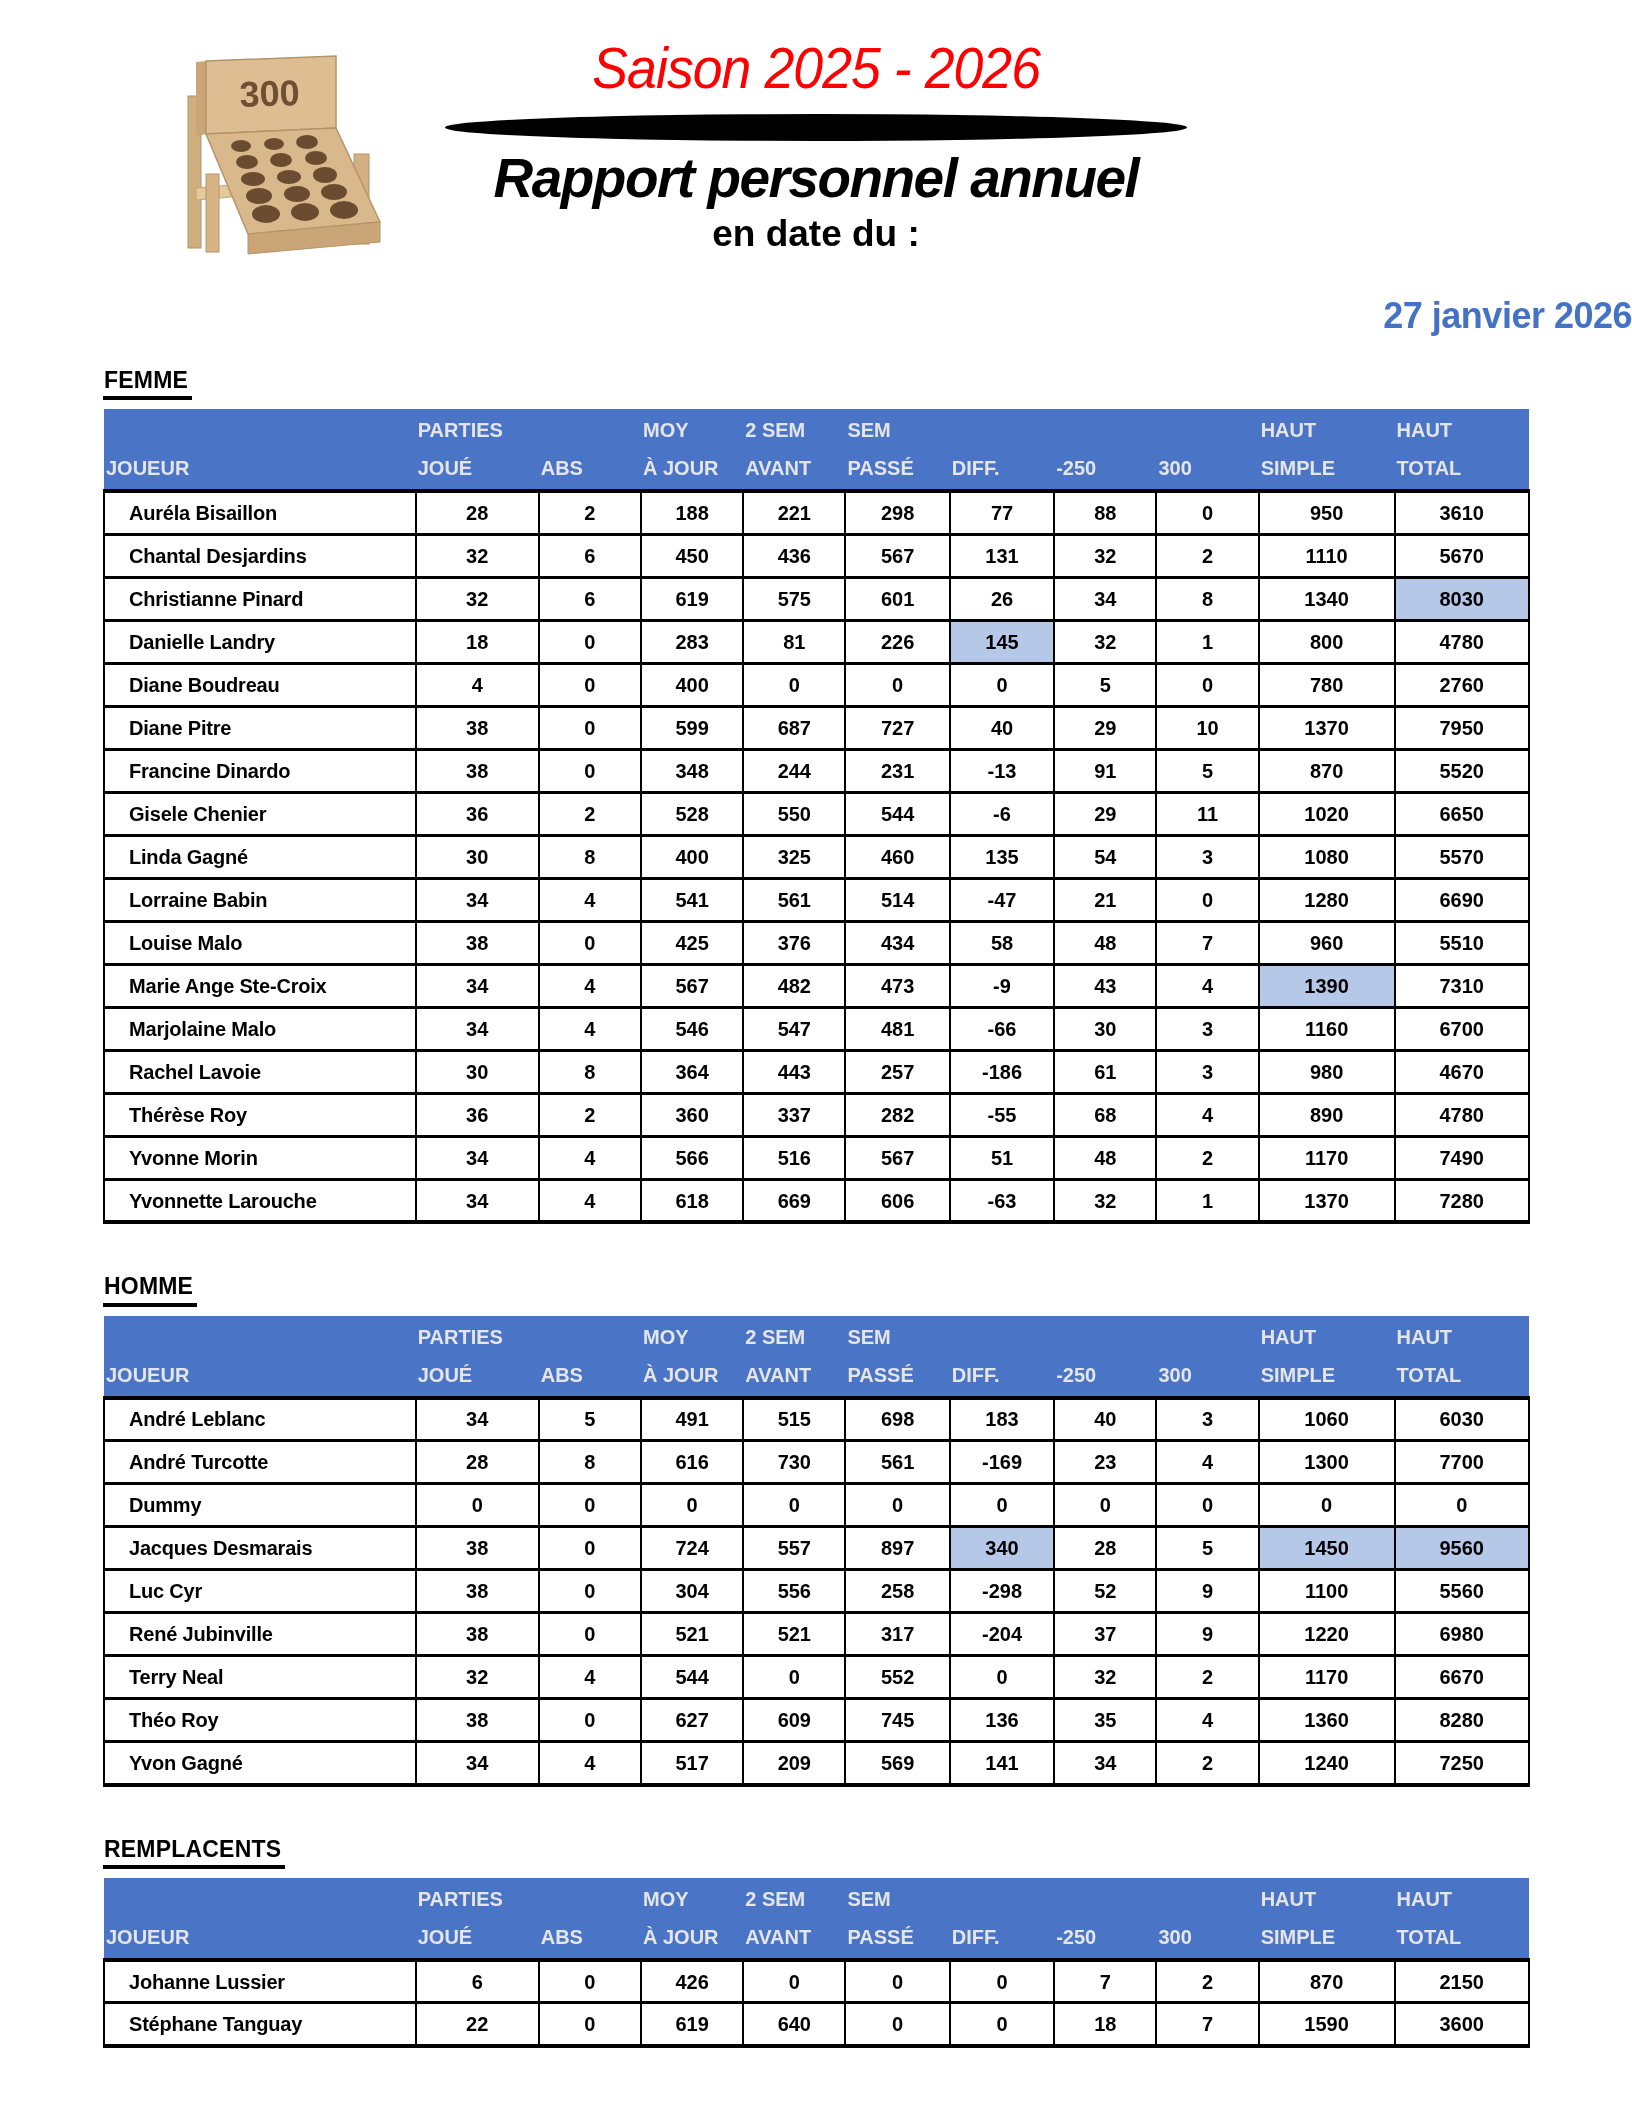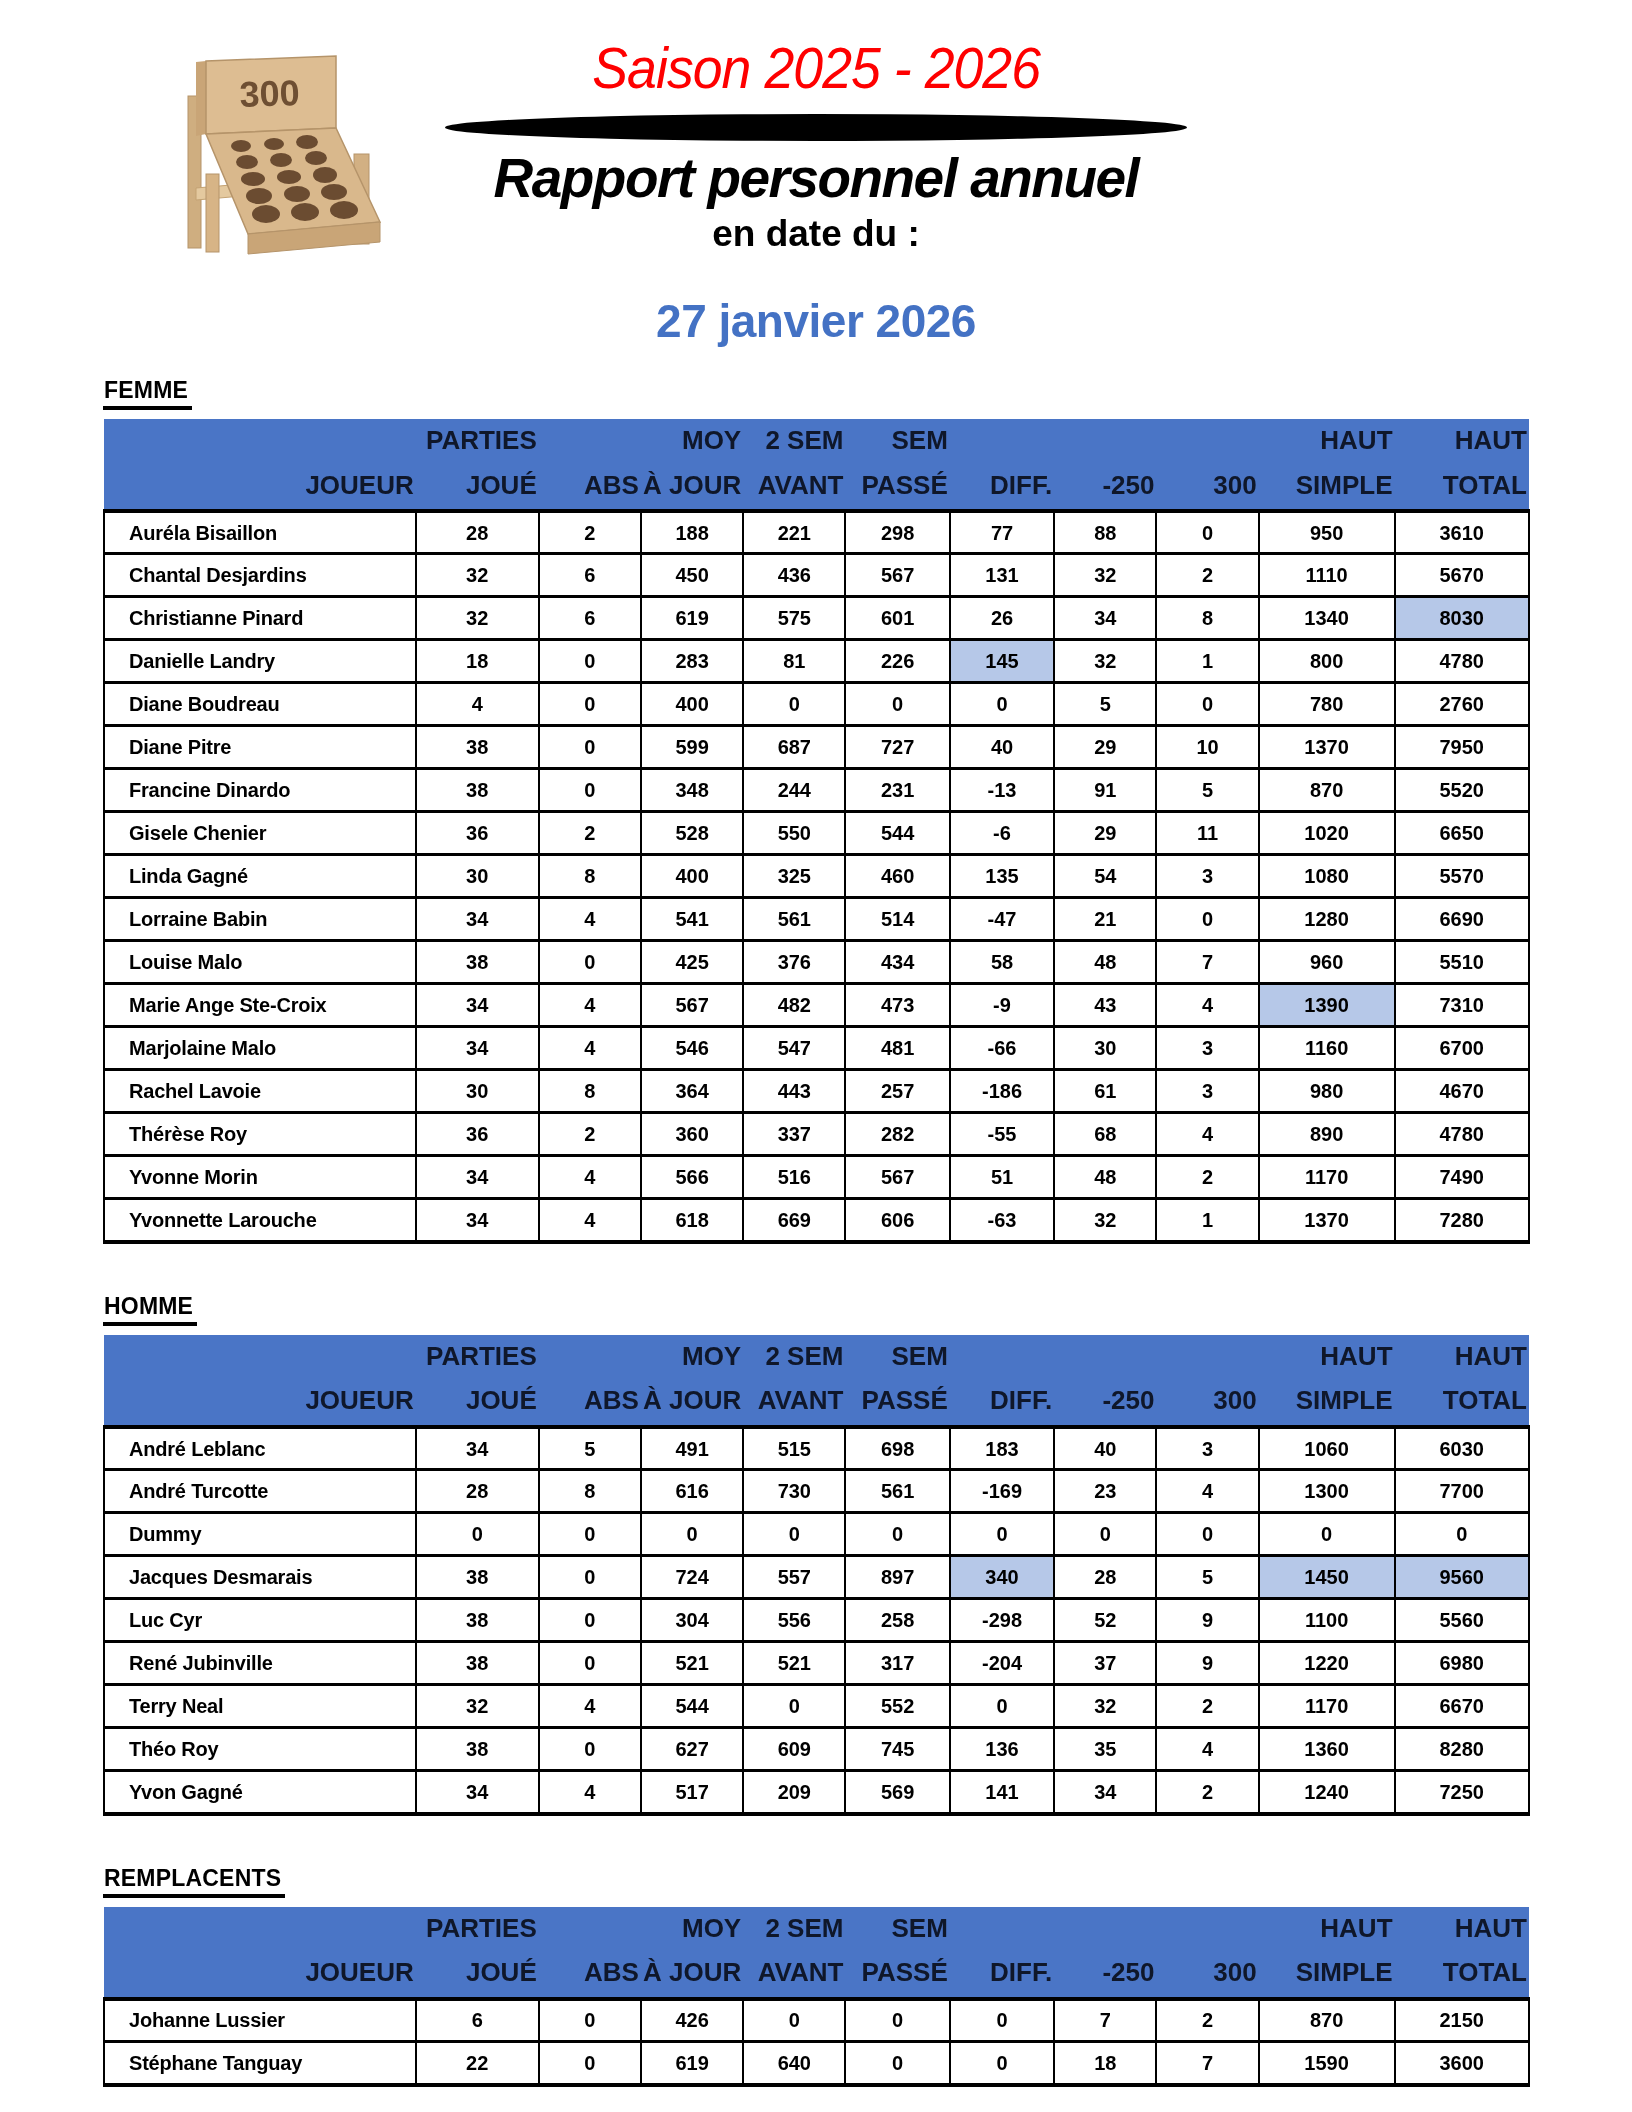--- a/index.html
+++ b/index.html
@@ -24,22 +24,22 @@
     width:742px; height:27px; background:#000; border-radius:50%;
     margin:17px auto 9px auto;
   }
   .report-title {
     display:inline-block;
     font-size:56px; line-height:1; font-style:italic; font-weight:700;
     color:#000; letter-spacing:-1.5px; transform:scaleX(0.98);
   }
   .date-label { font-size:37px; line-height:1; font-weight:700; color:#000; margin-top:9px; }
   .date-value {
-    font-size:46px; line-height:1; font-weight:700;
-    color:var(--date-blue, #4472c4); margin-top:46px; letter-spacing:-0.5px;
+    font-size:36px; line-height:1; font-weight:700;
+    color:var(--date-blue, #4472c4); margin-top:46px; letter-spacing:-0.5px;text-align:right;
   }
 
   
   .sections-root { margin:34px 102px 0 103px; }
   .section { margin-top:0; }
   .section + .section { margin-top:50px; }
   .sec-title {
     display:inline-block;
     margin:0 0 9px 0; padding:0 4px 3px 1px;
     font-size:23px; line-height:1.1; font-weight:700; color:#000;
@@ -47,22 +47,22 @@
   }
 
   table { width:100%; border-collapse:collapse; table-layout:fixed; }
   col.c0 {width:21.8%} col.c1 {width:8.6%}  col.c2 {width:7.15%}
   col.c3 {width:7.15%} col.c4 {width:7.15%} col.c5 {width:7.3%}
   col.c6 {width:7.3%}  col.c7 {width:7.15%} col.c8 {width:7.15%}
   col.c9 {width:9.5%}  col.c10{width:9.4%}
 
   thead th {
     background:var(--header-blue, #4a75c6);
-    color:#0f172a; font-size:26px; font-weight:700;
-    vertical-align:bottom; text-align:right;
+    color:#e5e5e5; font-size:20px; font-weight:700;
+    vertical-align:bottom; text-align:left;
     height:82px; box-sizing:border-box;
     padding:8px 2px 10px 2px; border:none; line-height:1.05;
   }
   thead th .top { display:block; margin-bottom:17px; }
   thead th .bot { display:block; }
 
   tbody td {
     border:2px solid #000; border-top-width:3px; border-bottom-width:3px;
     height:43px; box-sizing:border-box;
     font-size:20px; font-weight:700; color:#000;

